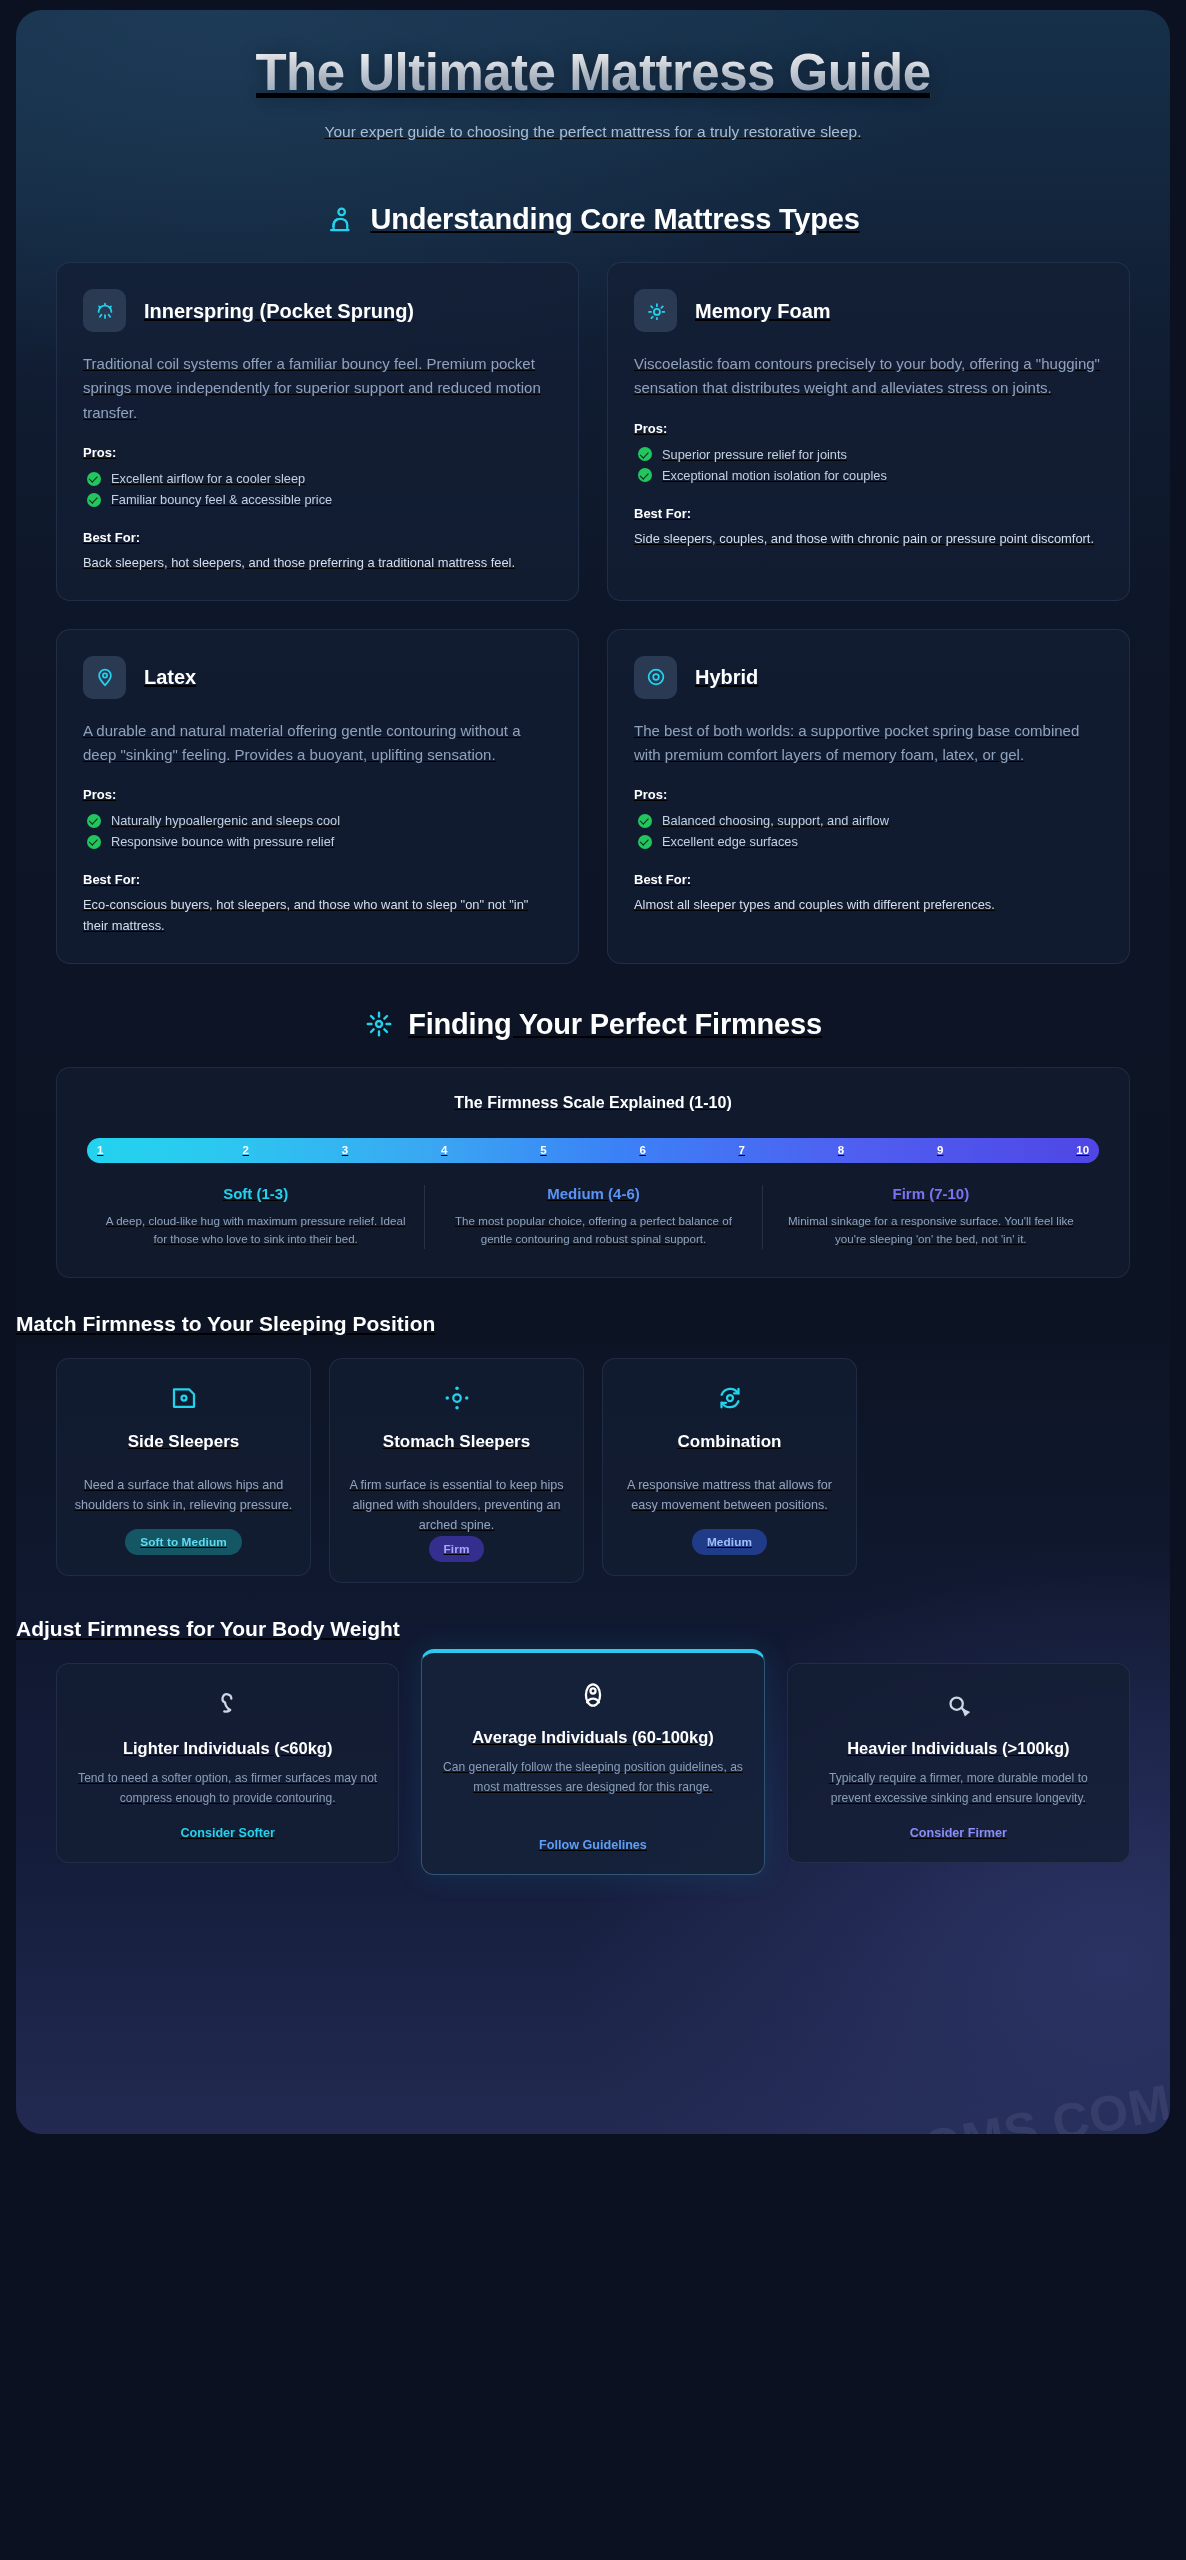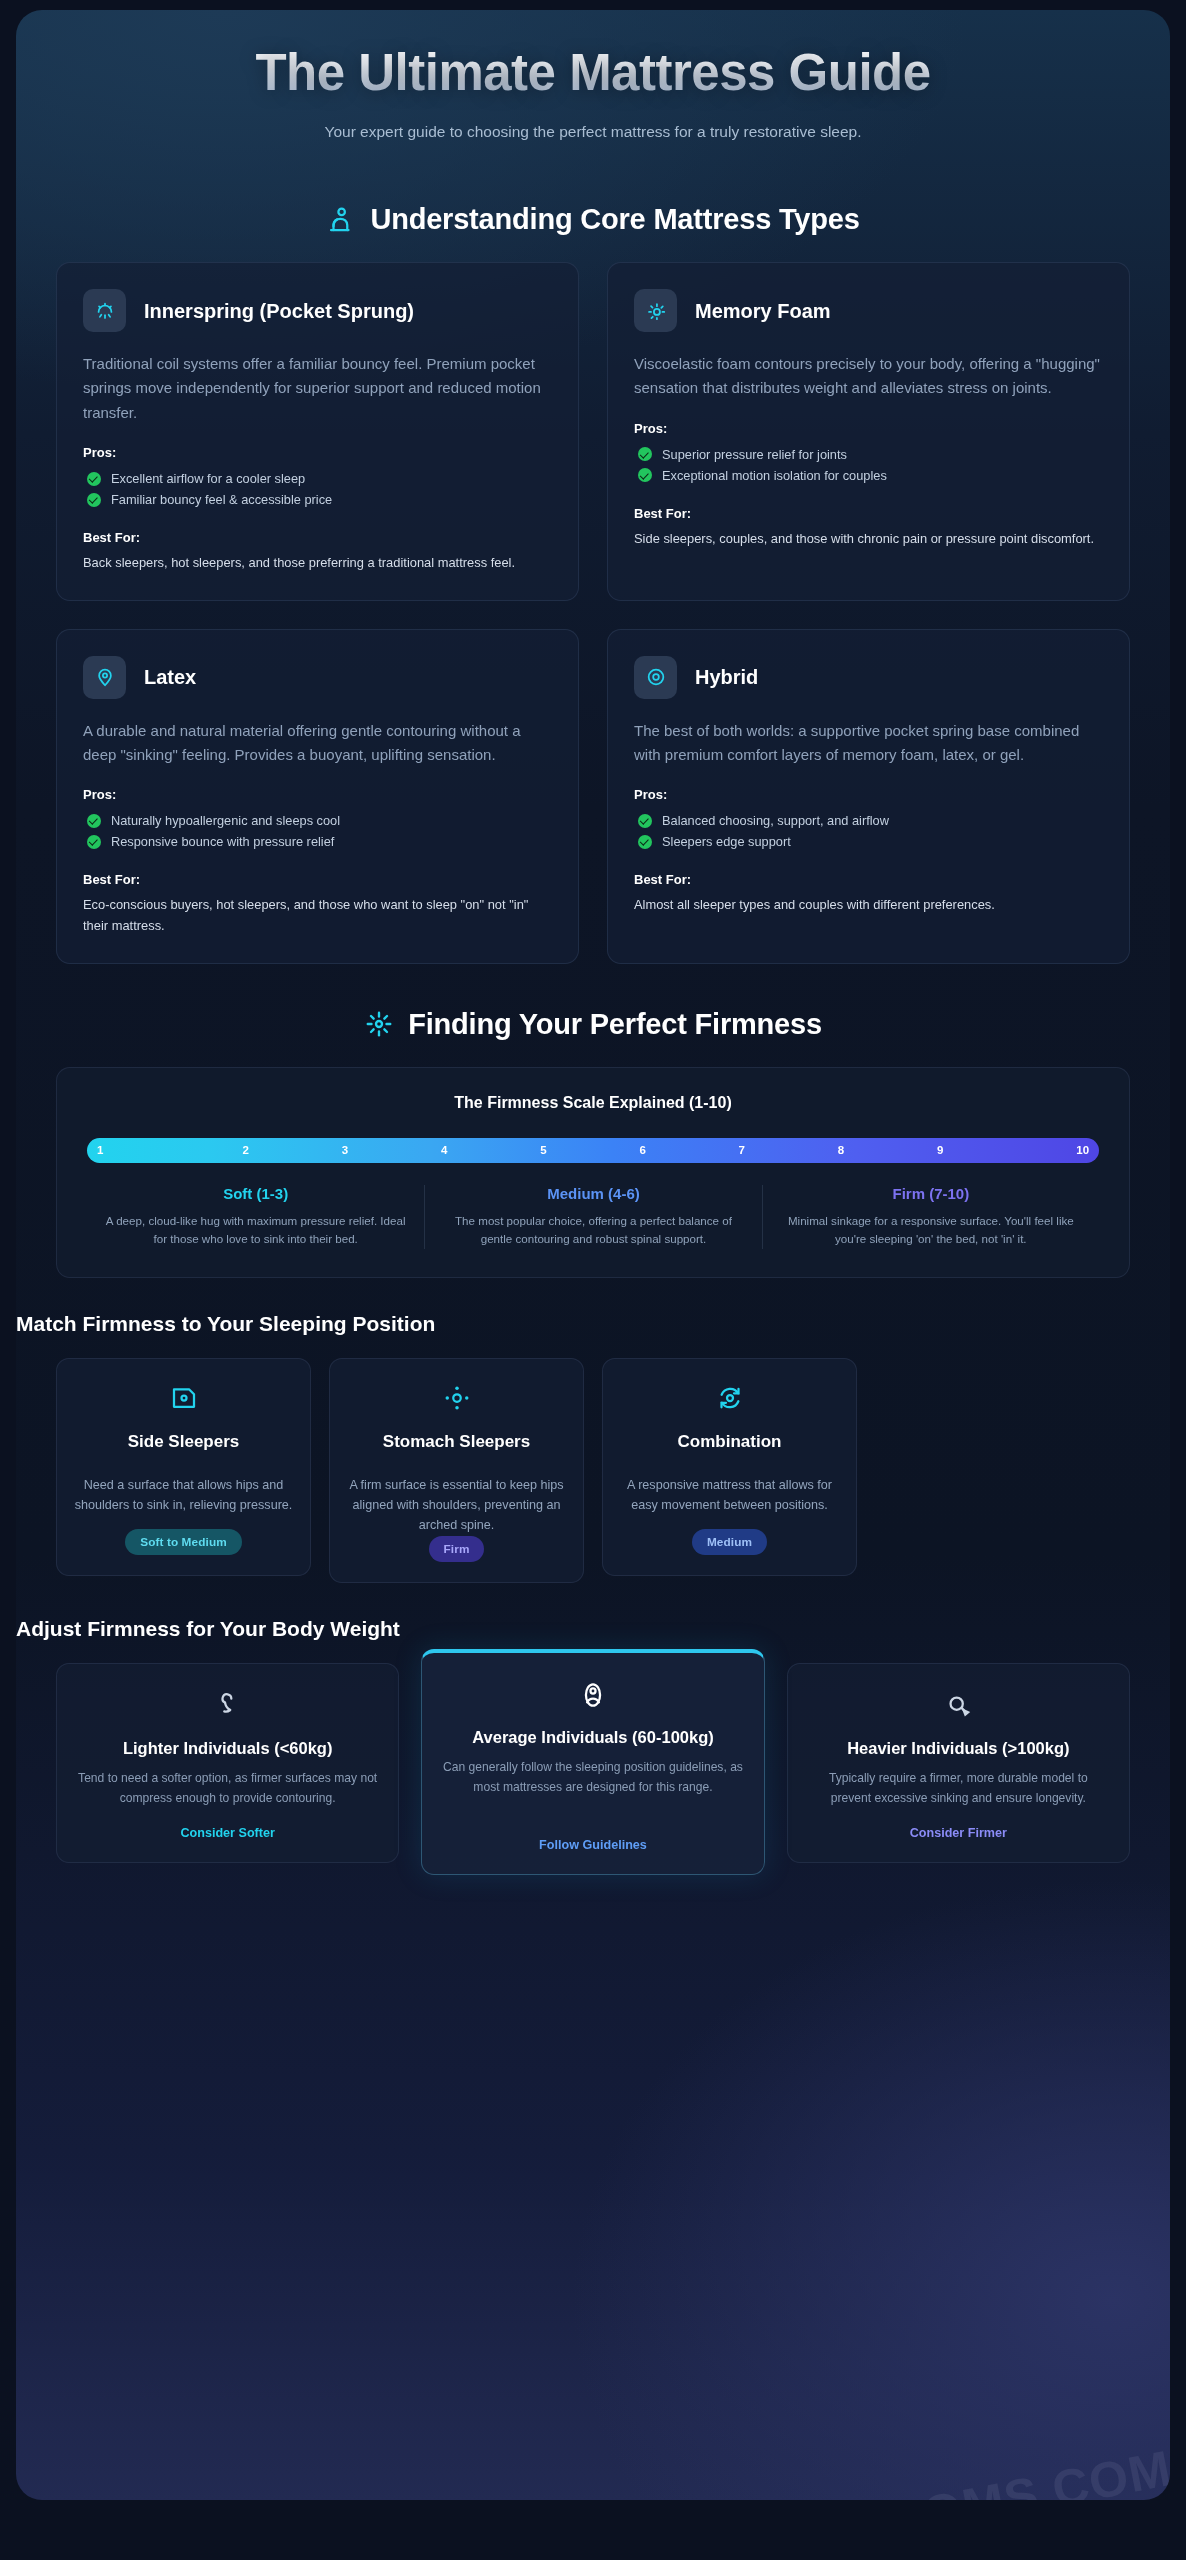--- a/index.html
+++ b/index.html
@@ -14,27 +14,28 @@
   #page {
     position: relative;
     width: 1186px;
     height: 2560px;
     background: #0b1120;
     padding: 10px 16px 10px 16px;
   }
   .frame {
     position: relative;
     width: 1154px;
-    height: 2490px;
+    height: 2124px;
     border-radius: 26px;
     overflow: hidden;
     background:
       radial-gradient(1200px 620px at 18% 0%, #1d3a56 0%, rgba(29,58,86,0) 62%),
       radial-gradient(900px 700px at 95% 92%, #2b3364 0%, rgba(43,51,100,0) 60%),
       linear-gradient(180deg, #16304a 0%, #101c31 17%, #0d1526 32%, #0c1424 62%, #141c3a 86%, #222a52 100%);
+    text-decoration: underline;
   }
   
   .hero { padding: 34px 40px 18px 40px; text-align: center; }
   .hero h1 {
     font-size: 51px;
     font-weight: bold;
     letter-spacing: -0.5px;
     background: linear-gradient(180deg, #ffffff 0%, #eef3fa 35%, #9fb3cd 100%);
     -webkit-background-clip: text;
     background-clip: text;
@@ -348,21 +349,21 @@
         </div>
         <div class="type-desc">The best of both worlds: a supportive pocket spring base combined with premium comfort layers of memory foam, latex, or gel.</div>
         <div class="label-pros">Pros:</div>
         <ul class="pros-list">
           <li>
               <span class="check"></span>
               <span>Balanced choosing, support, and airflow</span>
             </li>
           <li>
               <span class="check"></span>
-              <span>Sleepers edge support</span>
+              <span>Excellent edge surfaces</span>
             </li>
         </ul>
         <div class="label-bestfor">Best For:</div>
         <div class="bestfor-text">Almost all sleeper types and couples with different preferences.</div>
       </div>
 
     </div>
 
     <div class="section-title">
       <span class="st-icon">

